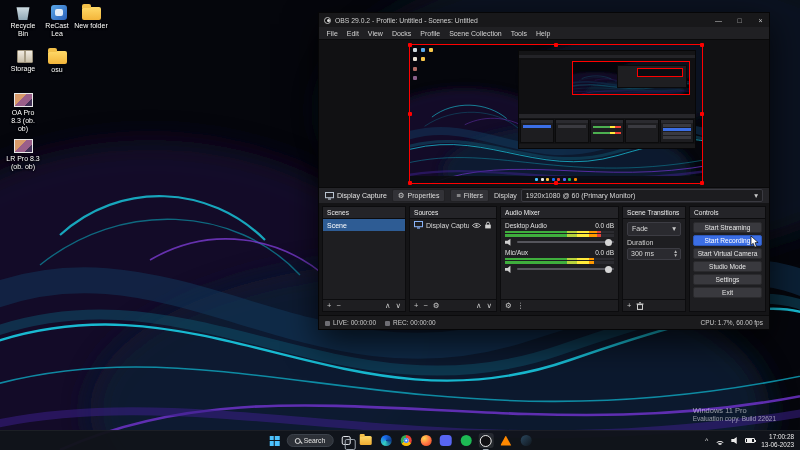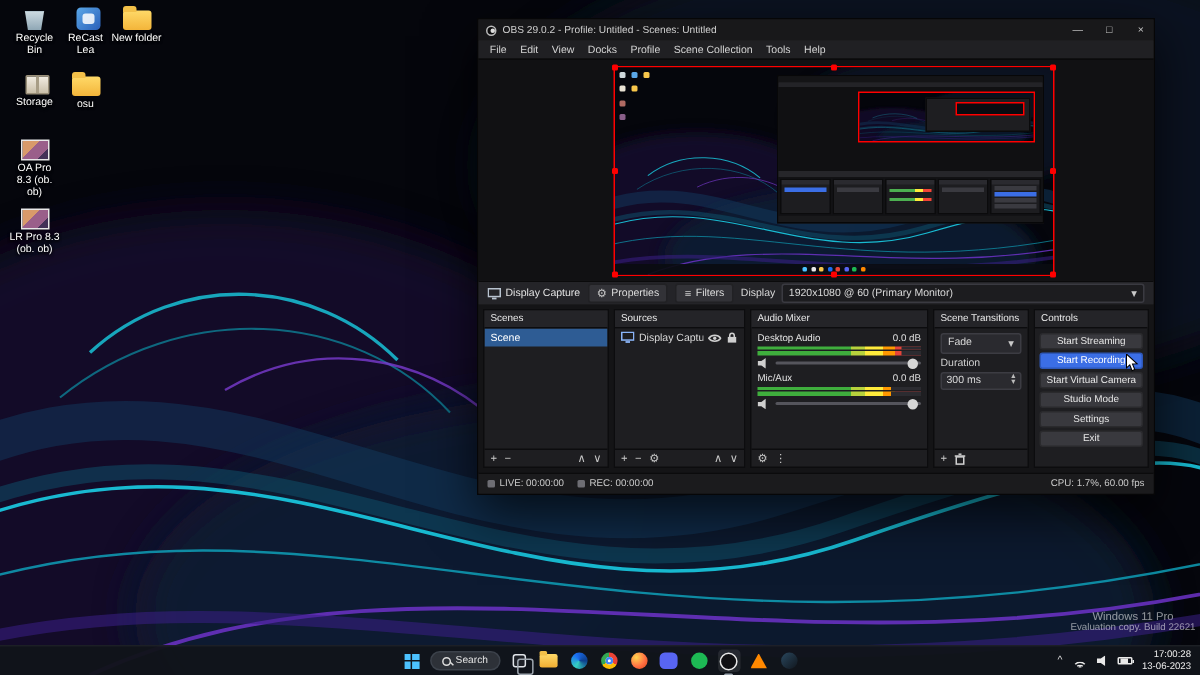--- a/index.html
+++ b/index.html
@@ -18,21 +18,21 @@
   .g-bin  { background:linear-gradient(180deg,#dfe9ee,#8fa7b5); clip-path:polygon(18% 22%,82% 22%,72% 100%,28% 100%); }
   .g-bin::before { content:""; position:absolute; left:2px; right:2px; top:1px; height:3px; background:#bcd0da; border-radius:2px; }
   .g-app  { background:linear-gradient(135deg,#5aa7e8,#2a5fb8); border-radius:3px; margin-top:1px; width:16px; height:15px; left:2px; }
   .g-app::after { content:""; position:absolute; inset:4px; background:rgba(255,255,255,.85); border-radius:2px; }
   .g-folder { width:19px; height:13px; margin-top:3px; background:linear-gradient(180deg,#ffd968,#f3b53a); border-radius:2px; }
   .g-folder::before { content:""; position:absolute; top:-3px; left:0; width:9px; height:4px; background:#f3c049; border-radius:2px 2px 0 0; }
   .g-box { width:16px; height:13px; margin-top:2px; left:2px; background:linear-gradient(180deg,#f2ece2,#c9bfa9); border-radius:1px; border:1px solid #9a8f79; }
   .g-box::before { content:""; position:absolute; left:45%; top:0; bottom:0; width:2px; background:#a89d86; }
   .g-photo { width:19px; height:14px; margin-top:1px; border:1px solid #e8e8e8; background:linear-gradient(135deg,#d89a6a 0 40%,#9a5f8a 40% 75%,#433158 75% 100%); }
 
-  .watermark { position:absolute; right:3px; bottom:28px; text-align:center; color:rgba(255,255,255,.55); }
+  .watermark { position:absolute; right:24px; bottom:28px; text-align:left; color:rgba(255,255,255,.55); }
   .watermark .l1 { font-size:7.5px; }
   .watermark .l2 { font-size:6.5px; }
 
   
   .obs { position:absolute; left:318px; top:12px; width:452px; height:318px;
     background:#1d1d1f; border:1px solid #060607; box-shadow:0 12px 32px rgba(0,0,0,.7);
     display:flex; flex-direction:column; font-size:7px; color:#d9d9d9; }
   .titlebar { height:14px; flex:0 0 14px; background:#18181a; display:flex; align-items:center; padding-left:5px; gap:4px; }
   .obs-logo { width:7px; height:7px; border-radius:50%; background:#0c0c0d; border:1px solid #bbb; position:relative; }
   .obs-logo::after { content:""; position:absolute; left:1.5px; top:1.5px; width:3px; height:3px; border-radius:50%; background:#ddd; }

